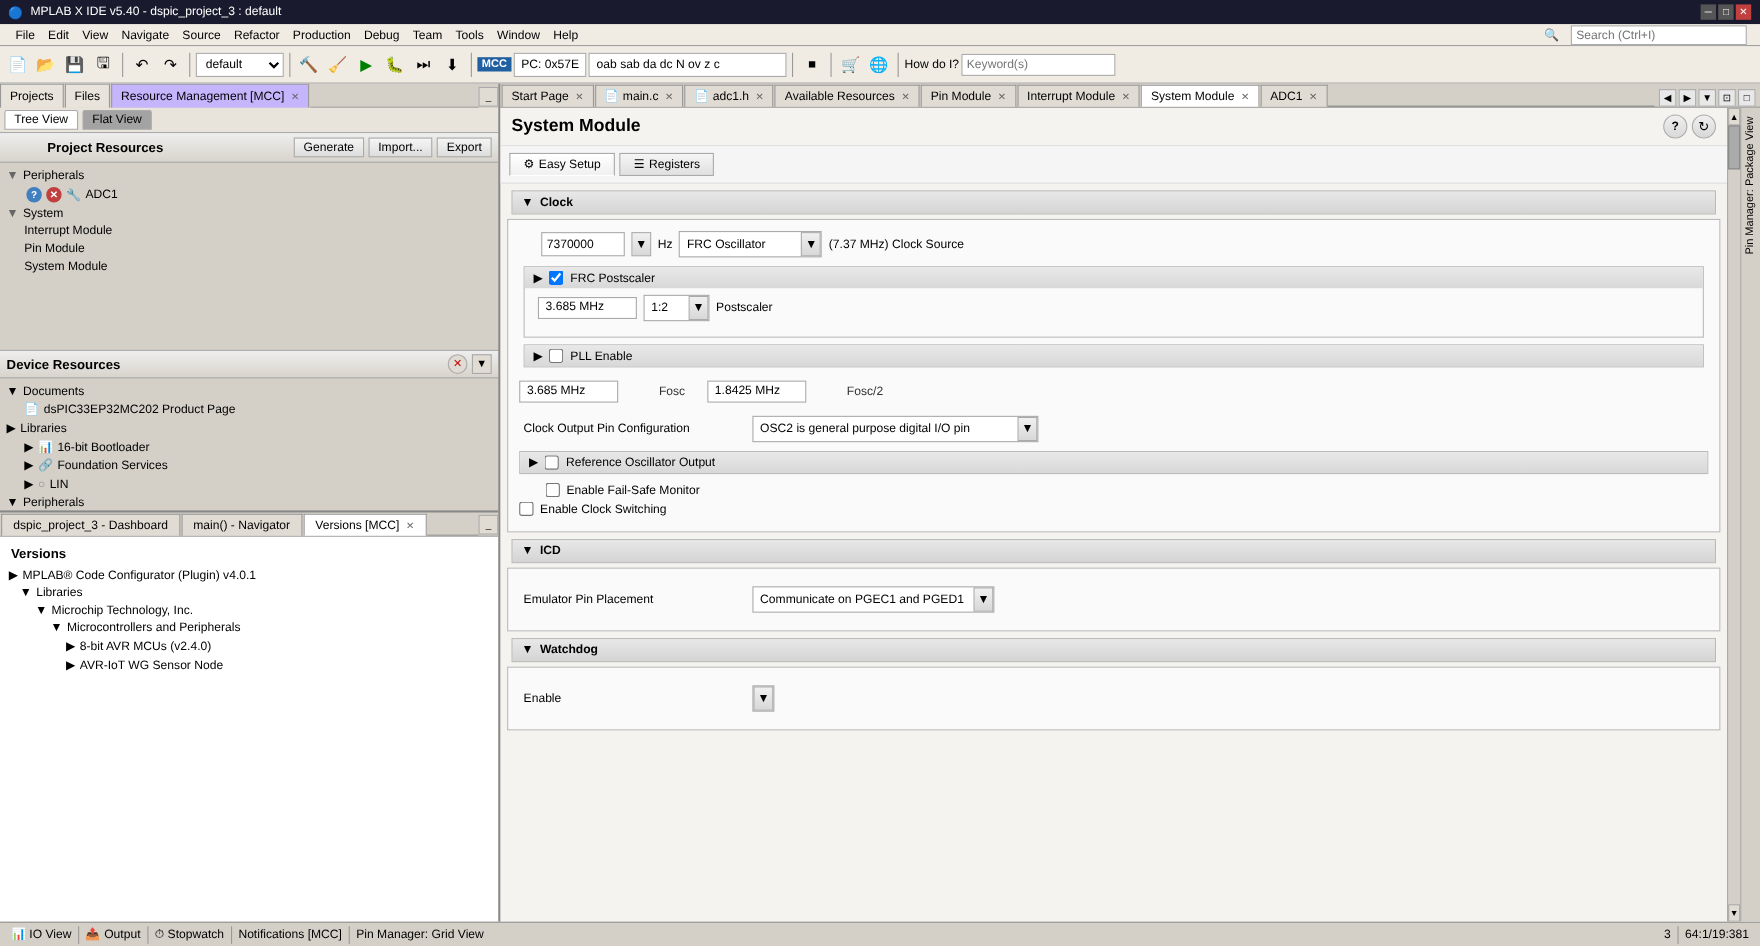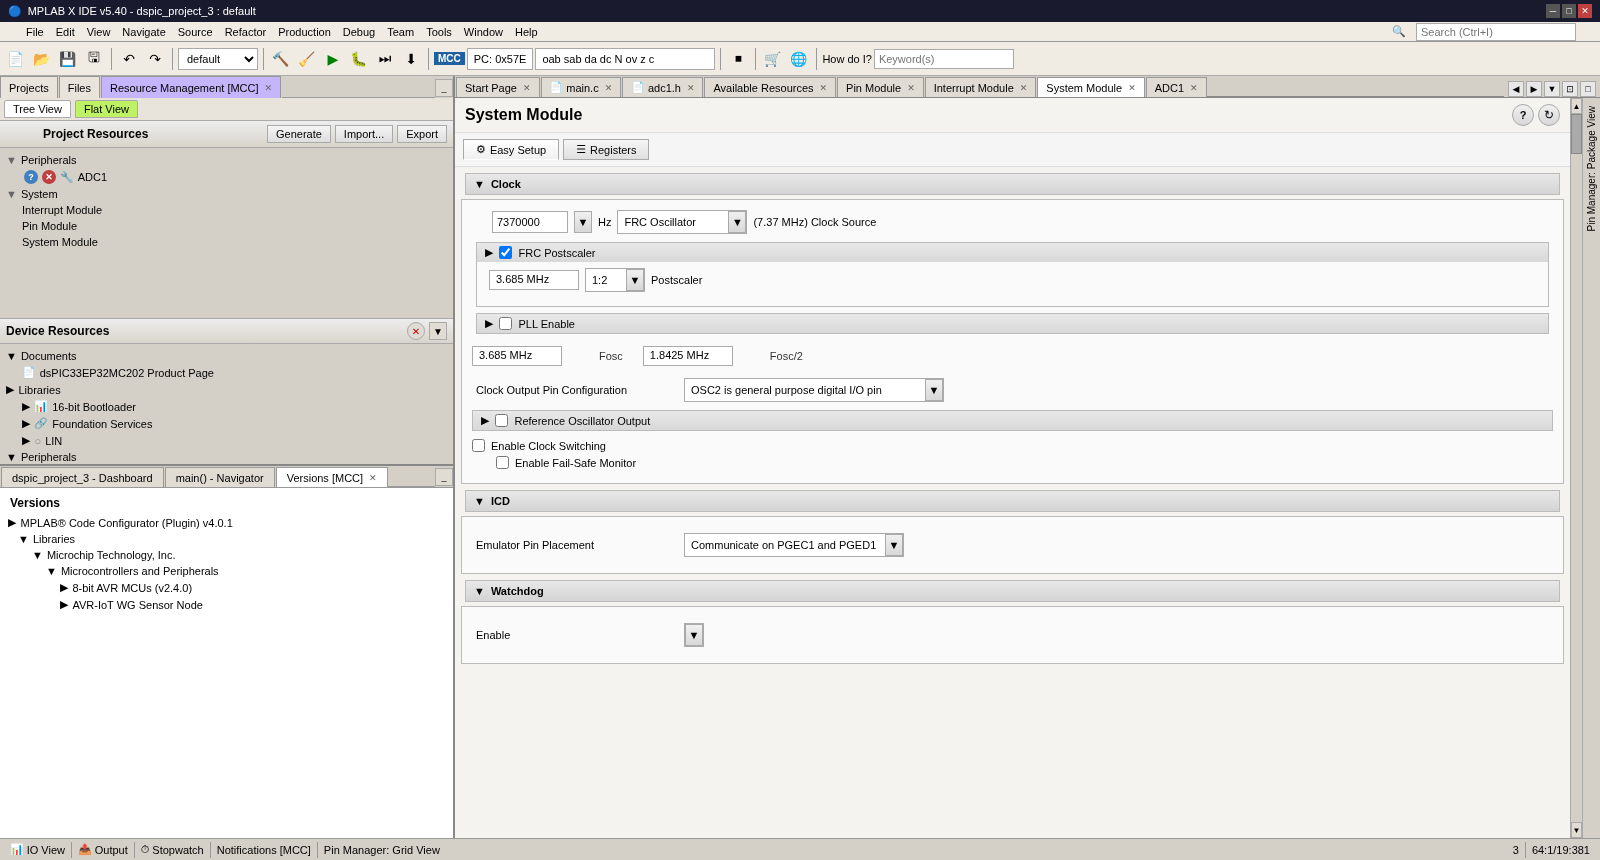--- a/index.html
+++ b/index.html
@@ -5,32 +5,32 @@
     * { box-sizing: border-box; margin: 0; padding: 0; font-family: 'Segoe UI', Tahoma, Arial, sans-serif; font-size: 11px; }
     body { background: #d4d0c8; width: 1600px; height: 860px; overflow: hidden; }
 
     
     #title-bar { background: #1a1a2e; color: #fff; height: 22px; display: flex; align-items: center; padding: 0 8px; justify-content: space-between; }
     #title-bar .title { display: flex; align-items: center; gap: 6px; font-size: 11px; }
     #title-bar .win-controls { display: flex; gap: 2px; }
     #title-bar .win-btn { width: 14px; height: 14px; border: none; background: #555; color: #fff; cursor: pointer; font-size: 9px; display: flex; align-items: center; justify-content: center; }
 
     
-    #menu-bar { background: #f0ece4; height: 20px; display: flex; align-items: center; padding: 0 20px; border-bottom: 1px solid #999; }
+    #menu-bar { background: #f0ece4; height: 20px; display: flex; align-items: center; padding: 0 8px; border-bottom: 1px solid #999; }
     #menu-bar span { padding: 1px 6px; cursor: pointer; font-size: 11px; }
 
     
     #toolbar { background: #f0ece4; height: 34px; display: flex; align-items: center; padding: 2px 4px; border-bottom: 1px solid #aaa; gap: 2px; }
     .tb-btn { width: 24px; height: 24px; border: 1px solid transparent; background: transparent; cursor: pointer; display: flex; align-items: center; justify-content: center; font-size: 14px; }
     .tb-sep { width: 1px; height: 22px; background: #999; margin: 0 3px; }
     .tb-dropdown { height: 22px; border: 1px solid #aaa; background: #fff; padding: 0 4px; font-size: 11px; min-width: 80px; }
     .top-tab { height: 22px; padding: 0 8px; background: #e8e4dc; border: 1px solid #999; border-bottom: none; cursor: pointer; font-size: 11px; display: flex; align-items: center; gap: 3px; margin-right: 1px; }
     .top-tab.active { background: #c4b5fd; }
     .top-tab .close-x { font-size: 9px; cursor: pointer; color: #666; margin-left: 3px; }
-    .panel-tab { padding: 2px 8px; border: 1px solid #aaa; background: #bef264; cursor: pointer; font-size: 11px; border-radius: 2px 2px 0 0; }
+    .panel-tab { padding: 2px 8px; border: 1px solid #aaa; background: #a3a3a3; cursor: pointer; font-size: 11px; border-radius: 2px 2px 0 0; }
     .panel-tab.active { background: #fff; }
 
     
     #project-resources-header { background: linear-gradient(to bottom, #eee, #d8d4cc); padding: 4px 6px; display: flex; align-items: center; justify-content: space-between; border-bottom: 1px solid #aaa; }
     .res-btn { padding: 2px 8px; border: 1px solid #aaa; background: linear-gradient(to bottom, #f5f5f5, #ddd); cursor: pointer; font-size: 11px; }
 
     .tree-area { padding: 4px; overflow-y: auto; }
     .tree-label { display: flex; align-items: center; gap: 4px; padding: 2px 2px; cursor: pointer; }
     .r-tab { height: 20px; padding: 0 8px; background: #e0dcd4; border: 1px solid #999; border-bottom: none; cursor: pointer; font-size: 11px; display: flex; align-items: center; gap: 3px; margin-left: 1px; }
     .r-tab.active { background: #fff; }
@@ -471,27 +471,27 @@
               </div>
 
               <div class="subsection" style="margin:8px 0;">
                 <div class="subsection-header">
                   <span>▶</span>
                   <input type="checkbox" style="">
                   <span>Reference Oscillator Output</span>
                 </div>
               </div>
 
+              <div class="checkbox-row" style="padding-left:24px;">
+                <input type="checkbox" style="">
+                <span>Enable Fail-Safe Monitor</span>
+              </div>
               <div class="checkbox-row">
                 <input type="checkbox" style="">
                 <span>Enable Clock Switching</span>
-              </div>
-              <div class="checkbox-row" style="padding-left:24px;">
-                <input type="checkbox" style="">
-                <span>Enable Fail-Safe Monitor</span>
               </div>
 
             </div>
           </div>
 
           <div style="margin:6px;">
             <div class="section-header">
               <span>▼</span>
               <span>ICD</span>
             </div>

